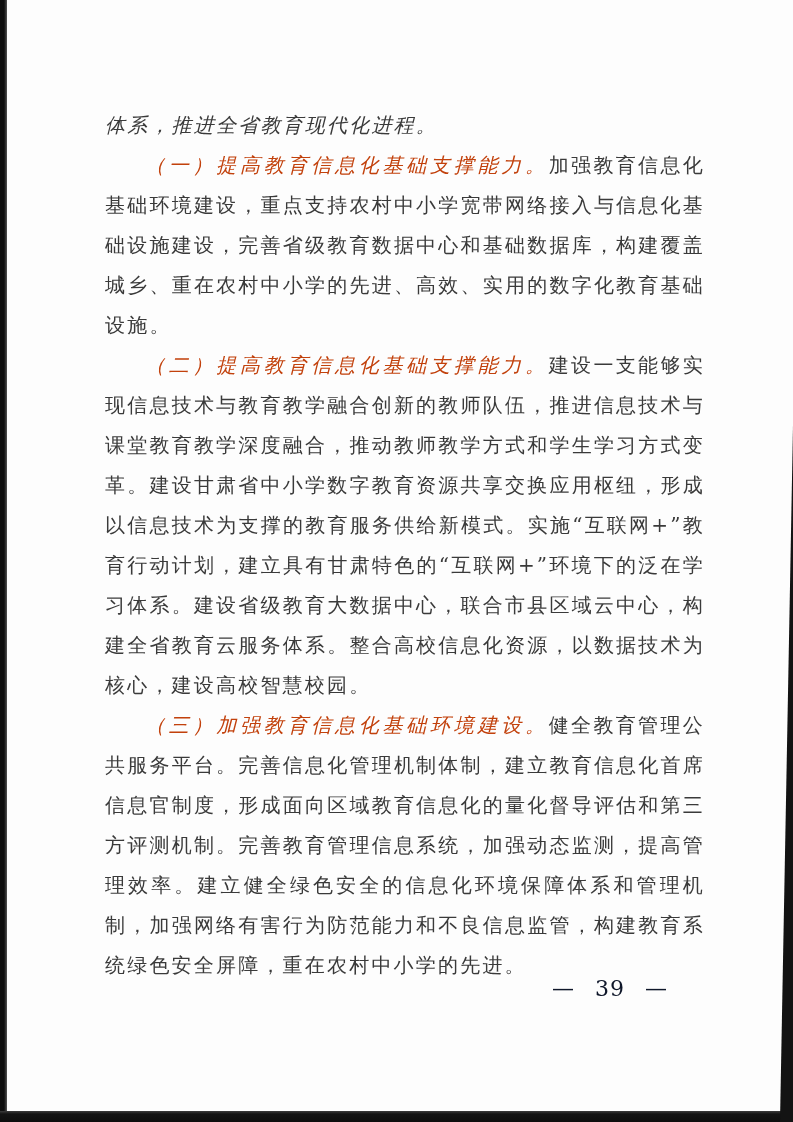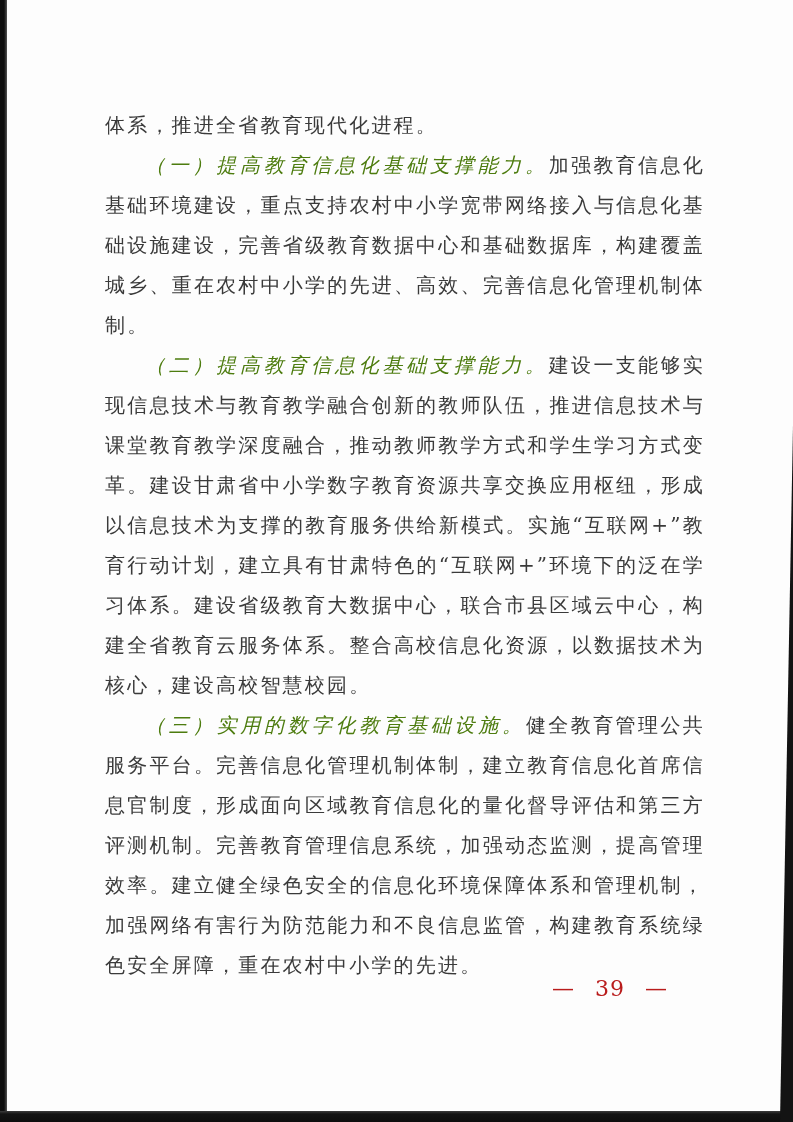--- a/index.html
+++ b/index.html
@@ -46,56 +46,57 @@
     letter-spacing: 2.2px;
     text-align: justify;
     text-align-last: left;
   }
   .para {
     margin: 0;
     text-indent: 2em;
   }
   .para.continuation {
     text-indent: 0;
+    font-style: italic;
   }
   .lead {
     font-style: italic;
     font-weight: 500;
     letter-spacing: 3.6px;
-    color: #4d7c0f;
+    color: #c2410c;
   }
   .body-text {
     color: #3a3a3a;
   }
   .page-number {
     position: absolute;
     top: 974px;
     right: 125px;
     font-size: 22px;
     line-height: 30px;
     letter-spacing: 1px;
     word-spacing: 12px;
-    color: #b91c1c;
+    color: #0f172a;
     text-align: center;
   }
 </style>
 </head>
 <body>
 
 <div class="scan-page">
 
   <div class="text-block">
 
     <p class="para continuation"><span class="body-text">体系，推进全省教育现代化进程。</span></p>
 
-    <p class="para"><span class="lead">（一）提高教育信息化基础支撑能力。</span><span class="body-text">加强教育信息化基础环境建设，重点支持农村中小学宽带网络接入与信息化基础设施建设，完善省级教育数据中心和基础数据库，构建覆盖城乡、重在农村中小学的先进、高效、完善信息化管理机制体制。</span></p>
+    <p class="para"><span class="lead">（一）提高教育信息化基础支撑能力。</span><span class="body-text">加强教育信息化基础环境建设，重点支持农村中小学宽带网络接入与信息化基础设施建设，完善省级教育数据中心和基础数据库，构建覆盖城乡、重在农村中小学的先进、高效、实用的数字化教育基础设施。</span></p>
 
     <p class="para"><span class="lead">（二）提高教育信息化基础支撑能力。</span><span class="body-text">建设一支能够实现信息技术与教育教学融合创新的教师队伍，推进信息技术与课堂教育教学深度融合，推动教师教学方式和学生学习方式变革。建设甘肃省中小学数字教育资源共享交换应用枢纽，形成以信息技术为支撑的教育服务供给新模式。实施“互联网+”教育行动计划，建立具有甘肃特色的“互联网+”环境下的泛在学习体系。建设省级教育大数据中心，联合市县区域云中心，构建全省教育云服务体系。整合高校信息化资源，以数据技术为核心，建设高校智慧校园。</span></p>
 
-    <p class="para"><span class="lead">（三）实用的数字化教育基础设施。</span><span class="body-text">健全教育管理公共服务平台。完善信息化管理机制体制，建立教育信息化首席信息官制度，形成面向区域教育信息化的量化督导评估和第三方评测机制。完善教育管理信息系统，加强动态监测，提高管理效率。建立健全绿色安全的信息化环境保障体系和管理机制，加强网络有害行为防范能力和不良信息监管，构建教育系统绿色安全屏障，重在农村中小学的先进。</span></p>
+    <p class="para"><span class="lead">（三）加强教育信息化基础环境建设。</span><span class="body-text">健全教育管理公共服务平台。完善信息化管理机制体制，建立教育信息化首席信息官制度，形成面向区域教育信息化的量化督导评估和第三方评测机制。完善教育管理信息系统，加强动态监测，提高管理效率。建立健全绿色安全的信息化环境保障体系和管理机制，加强网络有害行为防范能力和不良信息监管，构建教育系统绿色安全屏障，重在农村中小学的先进。</span></p>
 
   </div>
 
   <div class="page-number">— 39 —</div>
 
   <div class="edge-left"></div>
   <div class="edge-bottom"></div>
   <div class="edge-right"></div>
 
 </div>

